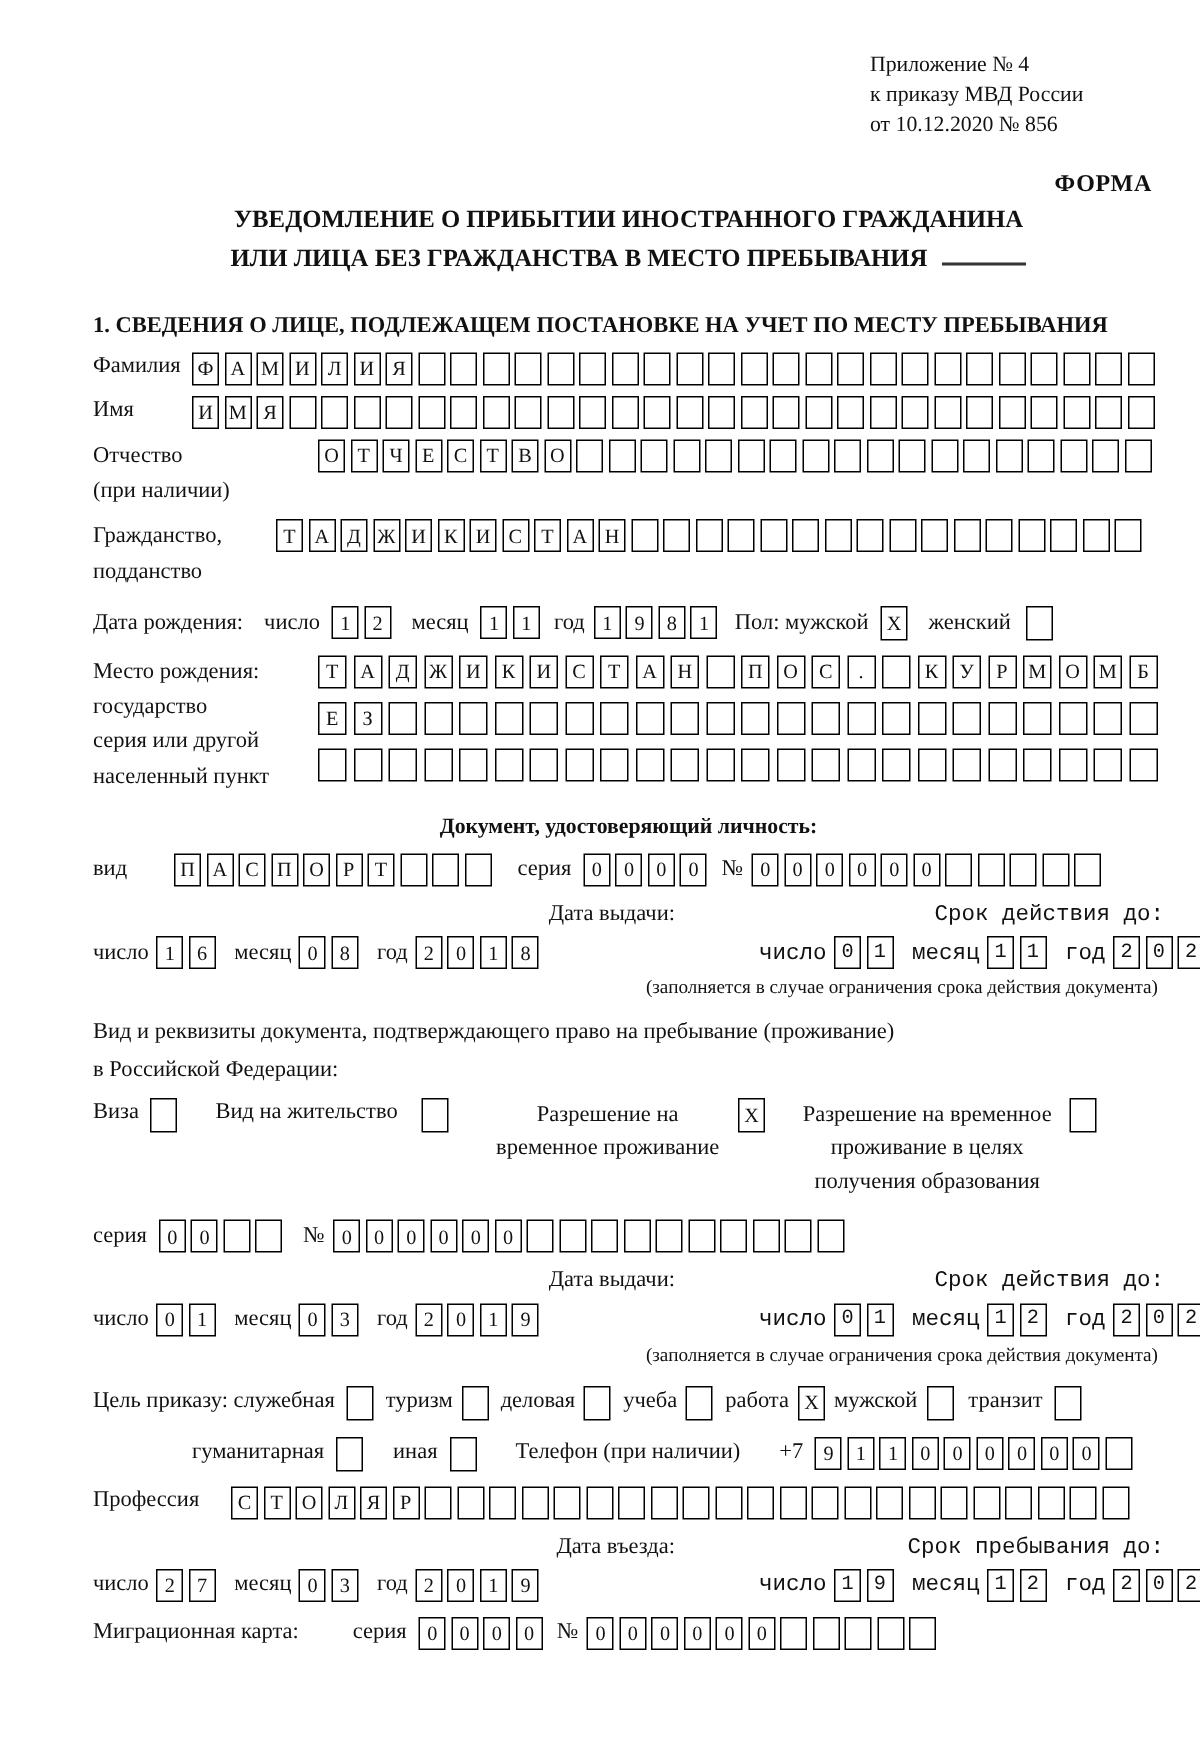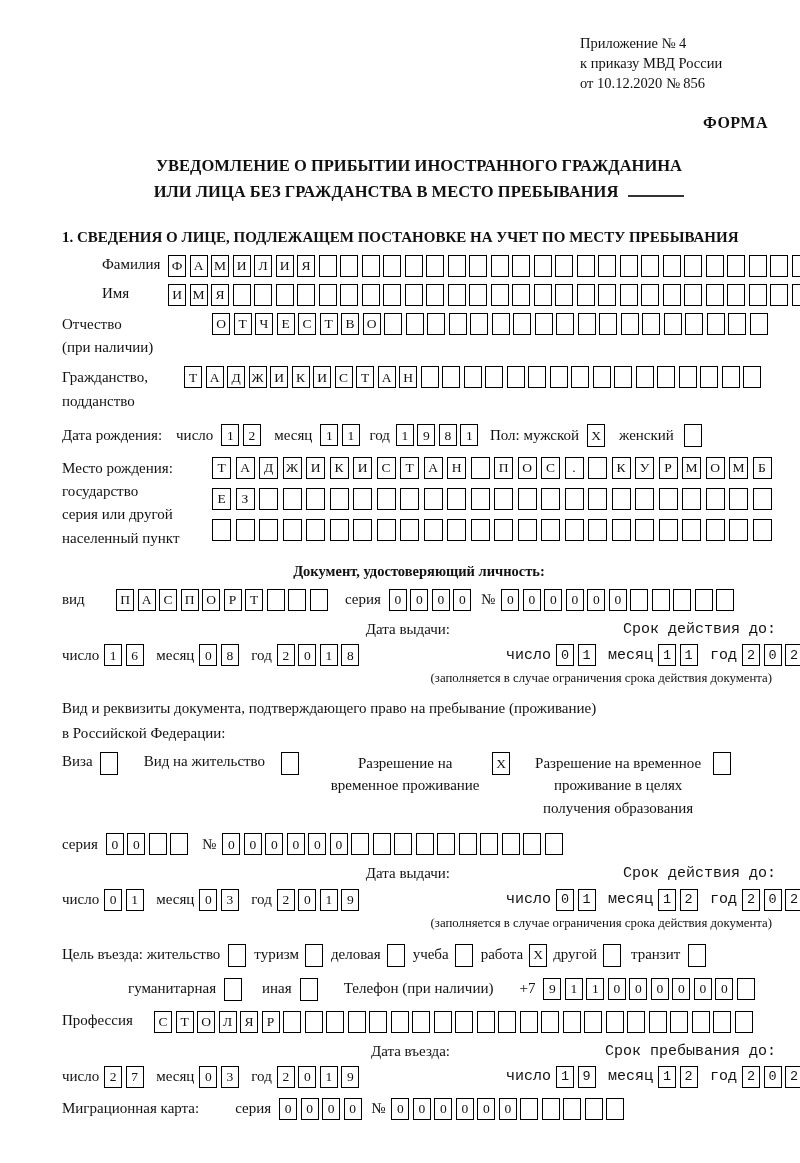--- a/index.html
+++ b/index.html
@@ -8,21 +8,21 @@
     font-family:"Liberation Serif","DejaVu Serif",serif;
     font-size:15px;line-height:1.3;box-sizing:border-box;
     padding:34px 24px 26px 62px;overflow:hidden;
   }
   
   .appendix{margin-left:auto;width:196px;font-size:14.5px;}
   .appendix div{margin-bottom:1px;}
   .amendment{margin-left:auto;width:196px;font-size:13px;margin-top:5px;}
   .forma{text-align:right;font-weight:bold;font-size:16px;letter-spacing:.5px;margin:20px 8px 0 0;}
   
-  .title{margin-top:20px;text-align:center;font-weight:bold;font-size:16.5px;line-height:1.55;}
+  .title{text-align:center;font-weight:bold;font-size:16.5px;line-height:1.55;}
   .title-underline{display:inline-block;width:56px;border-bottom:2.4px solid #333;height:14px;margin-left:10px;}
   .section-heading{margin-top:24px;font-weight:bold;font-size:15px;white-space:nowrap;}
   
   .row{display:flex;align-items:flex-start;margin-top:7px;}
   .inline-row{display:flex;align-items:center;margin-top:8px;flex-wrap:nowrap;}
   .lbl{flex:none;}
   .lbl-2l div{line-height:1.55;}
   .cells{display:flex;flex-wrap:nowrap;flex:none;}
   .cell{
     display:inline-flex;align-items:center;justify-content:center;flex:none;
@@ -30,21 +30,21 @@
     margin-right:3.5px;font-size:13.5px;background:#fff;
   }
   .cells-mid .cell{width:19px;margin-right:4.5px;}
   .box{
     display:inline-flex;align-items:center;justify-content:center;flex:none;
     width:18px;height:23px;border:1.6px solid #000;box-sizing:border-box;
     font-size:13.5px;background:#fff;
   }
   .gap6{margin-right:6px;} .gap8{margin-right:8px;} .gap10{margin-right:10px;}
   .gap14{margin-right:14px;} .gap20{margin-right:20px;} .gap26{margin-right:26px;}
-  .w66{width:66px;flex:none;margin-left:40px;} .w84{width:92px;flex:none;}
+  .w66{width:66px;flex:none;} .w84{width:92px;flex:none;}
   .w118{width:122px;flex:none;} .w145{width:150px;flex:none;}
   .doc-heading{text-align:center;font-weight:bold;font-size:14.5px;margin-top:12px;}
   .two-col{display:flex;margin-top:9px;}
   .col-left{width:388px;flex:none;}
   .col-right{flex:1;font-family:Liberation Mono, monospace;}
   .col-head{text-align:right;font-size:15px;}
   .date-group{display:flex;align-items:center;}
   .date-group .t{margin-right:5px;margin-left:9px;}
   .date-group .t:first-child{margin-left:0;}
   .pad-right-col{padding-left:56px;}
@@ -509,31 +509,31 @@
           <span class="cell">2</span>
           <span class="cell">0</span>
           <span class="cell">2</span>
           <span class="cell">5</span>
         </span>
     </div>
   </div>
   <div class="note">(заполняется в случае ограничения срока действия документа)</div>
 
   <div class="inline-row" style="margin-top:12px;">
-    <span class="gap8">Цель въезда: жительство</span>
+    <span class="gap8">Цель приказу: служебная</span>
     <span class="box gap8"></span>
     <span class="gap6">туризм</span>
     <span class="box gap8"></span>
     <span class="gap6">деловая</span>
     <span class="box gap8"></span>
     <span class="gap6">учеба</span>
     <span class="box gap8"></span>
     <span class="gap6">работа</span>
     <span class="box gap6">X</span>
-    <span class="gap6">другой</span>
+    <span class="gap6">мужской</span>
     <span class="box gap10"></span>
     <span class="gap8">транзит</span>
     <span class="box"></span>
   </div>
 
   <div class="inline-row" style="margin-top:11px;padding-left:66px;">
     <span class="gap8">гуманитарная</span>
     <span class="box gap20"></span>
     <span class="gap8">иная</span>
     <span class="box gap26"></span>

